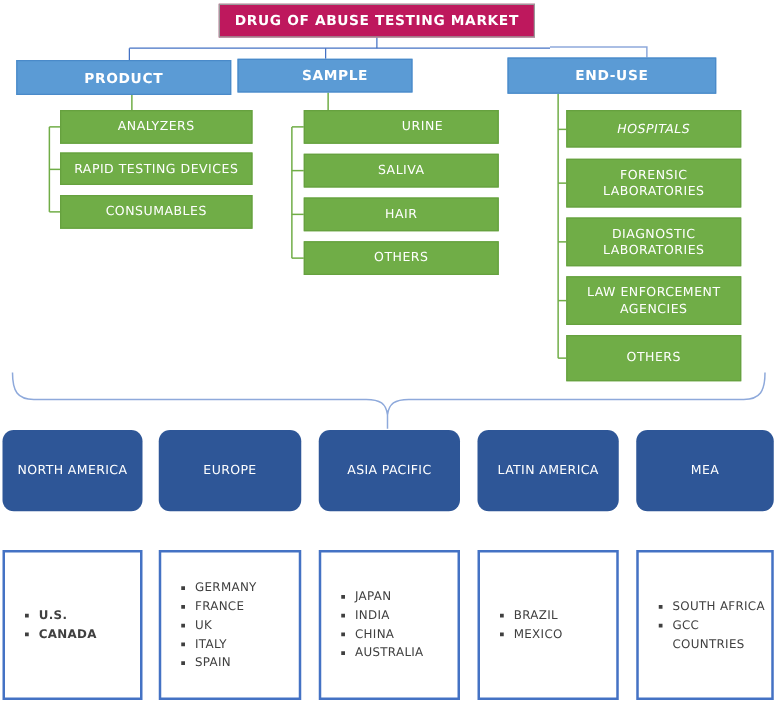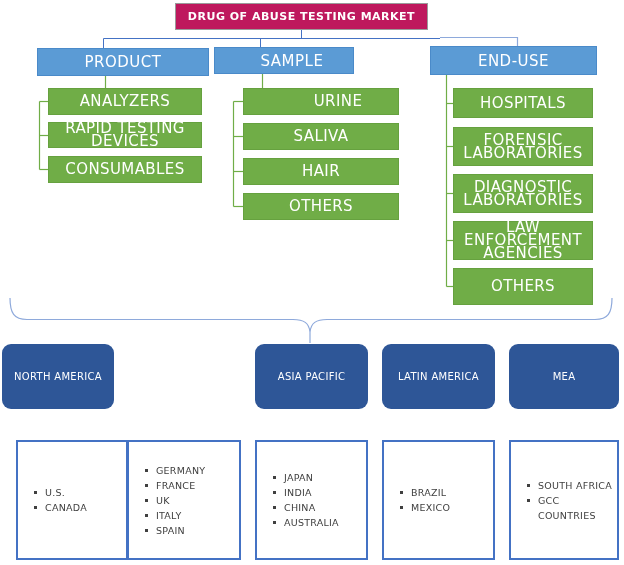--- a/index.html
+++ b/index.html
@@ -26,43 +26,43 @@
   
   .title-box {
     left: 175px; top: 3px; width: 253px; height: 27px;
     background: #be185d; border: 1px solid #9a9a9a;
     color: #ffffff; font-weight: bold; font-size: 11px; letter-spacing: .5px;
   }
 
   
   .hdr {
     background: #5b9bd5; border: 1px solid #4a8ac9;
-    color: #ffffff; font-weight: normal; font-size: 15px; letter-spacing: .5px; margin-left: 24px;
+    color: #ffffff; font-weight: bold; font-size: 11px; letter-spacing: .5px;
   }
   .hdr-product { left: 13px;  top: 48px; width: 172px; height: 28px; }
   .hdr-sample  { left: 190px; top: 47px; width: 140px; height: 27px; padding-left: 16px; }
   .hdr-enduse  { left: 406px; top: 46px; width: 167px; height: 29px; }
 
   
   .leaf {
     background: #70ad47; border: 1px solid #66a13f;
-    color: #ffffff; font-size: 15px; letter-spacing: .4px;
+    color: #ffffff; font-size: 10px; letter-spacing: .4px;
     line-height: 13px; padding: 2px 8px;
   }
   
   .p0 { left: 48px; top: 88px;  width: 154px; height: 27px; }
   .p1 { left: 48px; top: 122px; width: 154px; height: 26px; }
   .p2 { left: 48px; top: 156px; width: 154px; height: 27px; }
   
   .s0 { left: 243px; top: 88px;  width: 156px; height: 27px; padding-left: 42px; }
   .s1 { left: 243px; top: 123px; width: 156px; height: 27px; }
   .s2 { left: 243px; top: 158px; width: 156px; height: 27px; }
   .s3 { left: 243px; top: 193px; width: 156px; height: 27px; }
   
-  .e0 { left: 453px; top: 88px;  width: 140px; height: 30px; }
+  .e0 { left: 453px; top: 88px;  width: 140px; height: 30px; font-style: italic; }
   .e1 { left: 453px; top: 127px; width: 140px; height: 39px; }
   .e2 { left: 453px; top: 174px; width: 140px; height: 39px; }
   .e3 { left: 453px; top: 221px; width: 140px; height: 39px; }
   .e4 { left: 453px; top: 268px; width: 140px; height: 37px; }
 
   
   .region {
     background: #2e5697; border-radius: 9px;
     color: #ffffff; font-size: 10px; letter-spacing: .3px;
     top: 344px; height: 65px; padding: 2px 4px;
@@ -73,21 +73,21 @@
   .r3 { left: 382px; width: 113px; }
   .r4 { left: 509px; width: 110px; }
 
   
   .country-box {
     position: absolute; top: 440px; height: 120px;
     background: #ffffff; border: 2px solid #4472c4;
     display: flex; flex-direction: column; justify-content: center;
     padding-left: 15px; padding-right: 4px; z-index: 1;
   }
-  .c0 { left: 16px;   width: 112px; }
+  .c0 { left: 2px;   width: 112px; font-weight: bold; }
   .c1 { left: 127px; width: 114px; }
   .c2 { left: 255px; width: 113px; }
   .c3 { left: 382px; width: 113px; }
   .c4 { left: 509px; width: 110px; }
   .country-item {
     display: flex; align-items: flex-start;
     color: #404040; font-size: 9.5px; letter-spacing: .25px; line-height: 15px;
   }
   .bullet {
     flex: 0 0 auto; width: 3px; height: 3px; background: #404040;
@@ -157,20 +157,21 @@
   <div class="box leaf s2">HAIR</div>
   <div class="box leaf s3">OTHERS</div>
 
   <div class="box leaf e0">HOSPITALS</div>
   <div class="box leaf e1">FORENSIC LABORATORIES</div>
   <div class="box leaf e2">DIAGNOSTIC LABORATORIES</div>
   <div class="box leaf e3">LAW ENFORCEMENT AGENCIES</div>
   <div class="box leaf e4">OTHERS</div>
 
   <div class="box region r0">NORTH AMERICA</div>
+  <div class="box region r1">EUROPE</div>
   <div class="box region r2">ASIA PACIFIC</div>
   <div class="box region r3">LATIN AMERICA</div>
   <div class="box region r4">MEA</div>
 
   <div class="country-box c0">
     <div class="country-item">
         <span class="bullet"></span>
         <span class="country-label">U.S.</span>
       </div>
     <div class="country-item">

